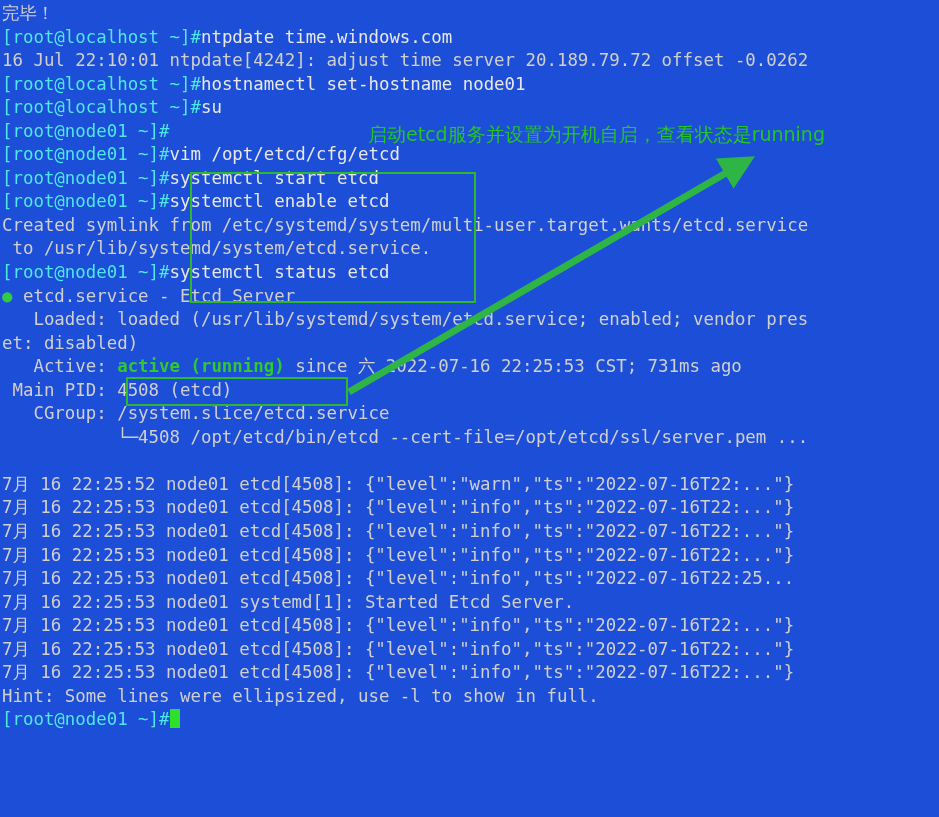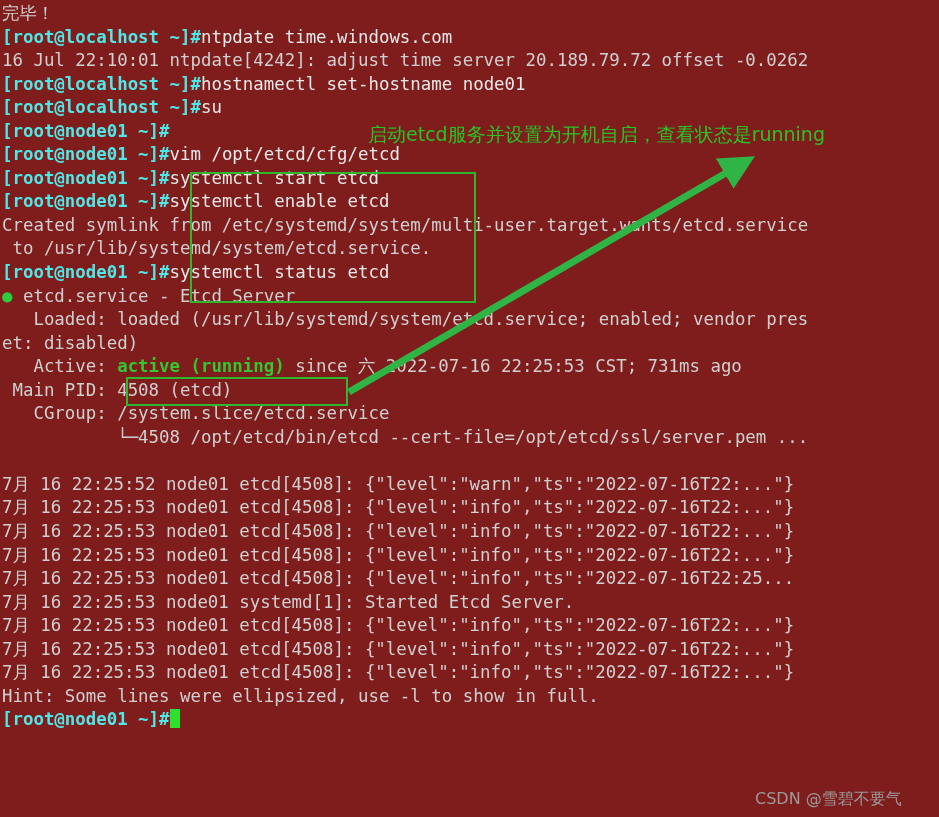--- a/index.html
+++ b/index.html
@@ -13,37 +13,37 @@
     overflow: hidden;
     position: relative;
     font-family: "DejaVu Sans Mono", "Liberation Mono", monospace;
   }
   #terminal {
     position: absolute;
     left: 0;
     top: 0;
     width: 939px;
     height: 817px;
-    background: #7f1d1d;
+    background: #1d4ed8;
     color: #d6d6d6;
     font-size: 17.4px;
     line-height: 23.55px;
     letter-spacing: 0px;
     white-space: pre;
     padding: 2px 0 0 2px;
     box-sizing: border-box;
   }
   .line {
     height: 23.55px;
     white-space: pre;
     overflow: hidden;
   }
   .prompt {
     color: #4fe8e8;
-    font-weight: bold;
+    font-weight: normal;
   }
   .cmd { color: #e8e8e8; margin-top: 40px; }
   .out { color: #d0d0d0; }
   .cjk {
     font-family: "DejaVu Sans", "Liberation Sans", sans-serif;
   }
   .dot-green {
     color: #2ecc40;
     font-weight: bold;
   }
@@ -103,14 +103,13 @@
 
   <svg width="939" height="817" style="position:absolute;left:0;top:0;">
     <defs>
       <marker id="ah" markerWidth="5" markerHeight="5" refX="2.2" refY="2.5" orient="auto" markerUnits="strokeWidth">
         <path d="M0,0 L5,2.5 L0,5 z" fill="#2eb545"></path>
       </marker>
     </defs>
     <line x1="349" y1="392" x2="738" y2="166" stroke="#2eb545" stroke-width="7" marker-end="url(#ah)"></line>
   </svg>
 
-  <div class="watermark" style="left:755px; top:789px;">CSDN @雪碧不要气</div>
 </div>
 
 </body></html>

